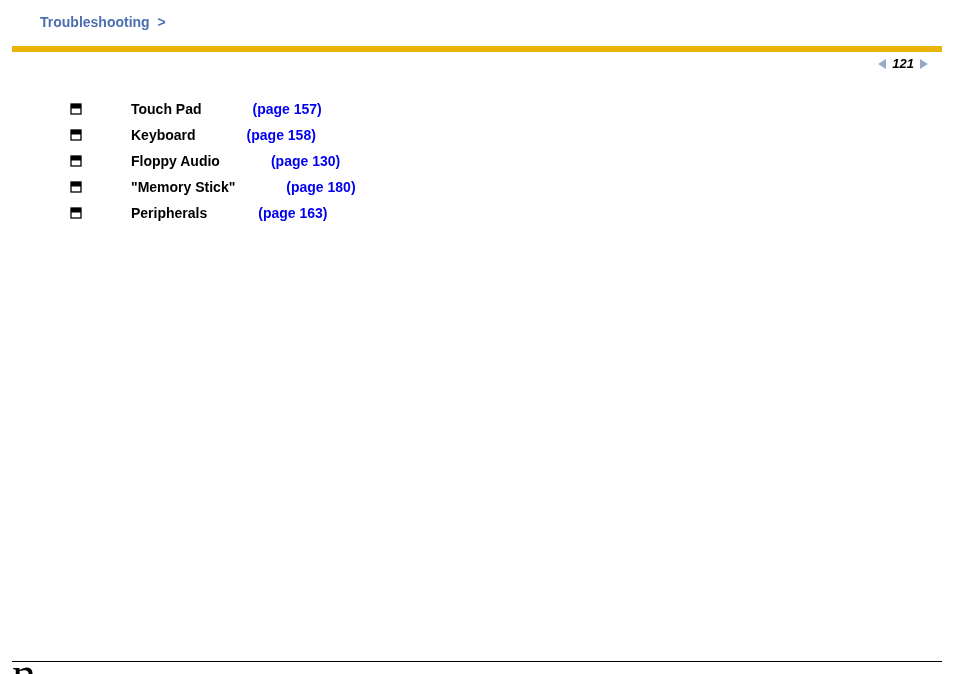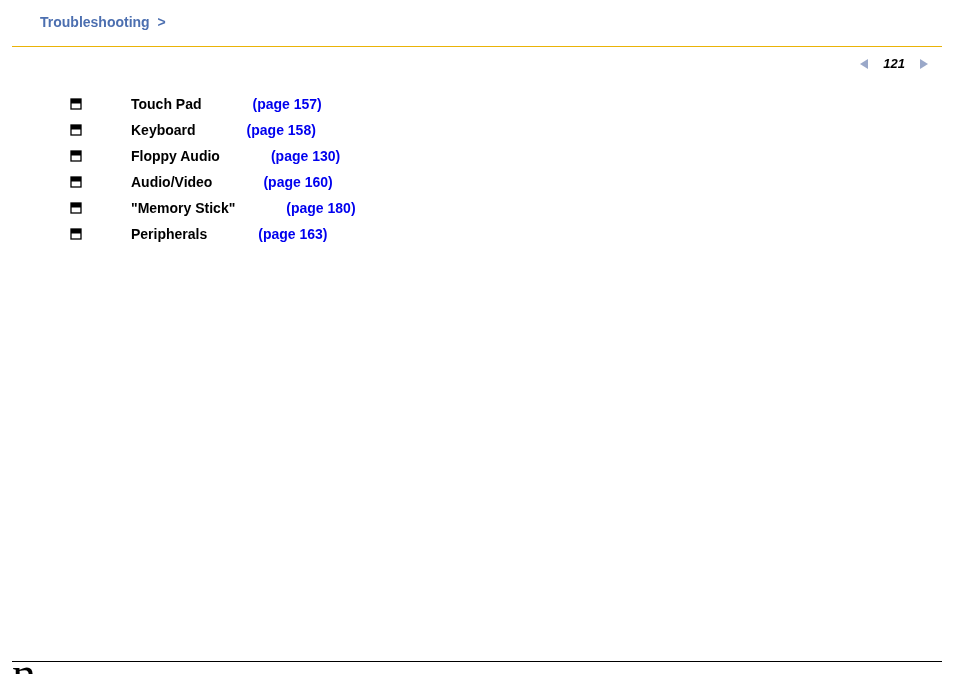--- a/index.html
+++ b/index.html
@@ -15,21 +15,21 @@
   }
   .page {
     position: relative;
     width: 954px;
     height: 674px;
     box-sizing: border-box;
   }
   .header {
     position: relative;
     height: 46px;
-    border-bottom: 1px solid #eab308;
+    border-bottom: 6px solid #eab308;
     margin-left: 12px;
     margin-right: 12px;
   }
   .breadcrumb {
     position: absolute;
     left: 28px;
     top: 14px;
     font-size: 14px;
     font-weight: bold;
     color: #4c6fb0;
@@ -73,21 +73,20 @@
   .pagenav {
     position: absolute;
     right: 26px;
     top: 56px;
     display: flex;
     align-items: center;
     font-size: 13px;
     font-weight: bold;
     font-style: italic;
     color: #000;
-    gap: 9px;
   }
   .arrow {
     width: 0;
     height: 0;
     border-top: 5px solid transparent;
     border-bottom: 5px solid transparent;
     cursor: pointer;
   }
   .arrow.left {
     border-right: 8px solid #9aa8c9;
@@ -160,30 +159,20 @@
       <span class="bullet">
         <svg viewBox="0 0 12 12" width="12" height="12">
             <rect x="1" y="1" width="10" height="10" fill="none" stroke="#000" stroke-width="1.3"></rect>
             <rect x="1" y="1" width="10" height="4.5" fill="#000"></rect>
           </svg>
       </span>
       <span class="label">Floppy Audio</span>
       <span class="ref">(page 130)</span>
     </div>
 
-    <div class="item">
-      <span class="bullet">
-        <svg viewBox="0 0 12 12" width="12" height="12">
-            <rect x="1" y="1" width="10" height="10" fill="none" stroke="#000" stroke-width="1.3"></rect>
-            <rect x="1" y="1" width="10" height="4.5" fill="#000"></rect>
-          </svg>
-      </span>
-      <span class="label">Audio/Video</span>
-      <span class="ref">(page 160)</span>
-    </div>
 
     <div class="item">
       <span class="bullet">
         <svg viewBox="0 0 12 12" width="12" height="12">
             <rect x="1" y="1" width="10" height="10" fill="none" stroke="#000" stroke-width="1.3"></rect>
             <rect x="1" y="1" width="10" height="4.5" fill="#000"></rect>
           </svg>
       </span>
       <span class="label">"Memory Stick"</span>
       <span class="ref">(page 180)</span>

